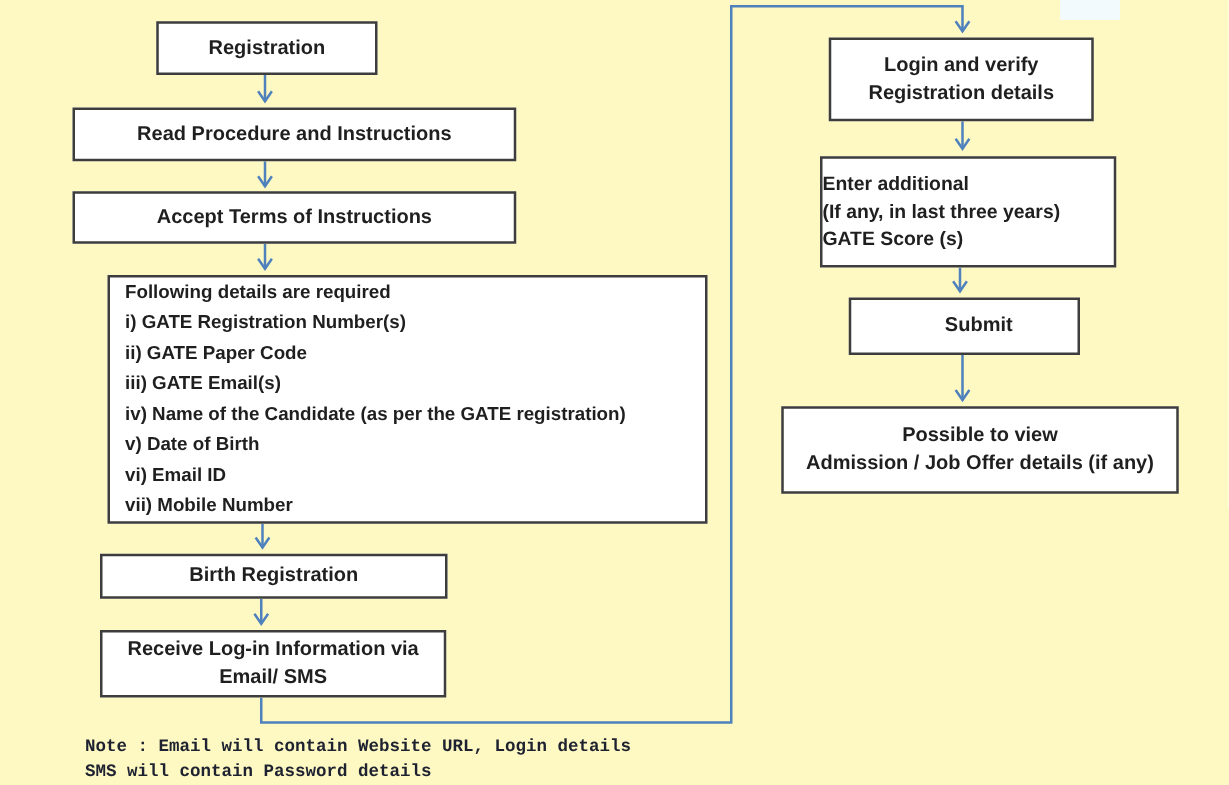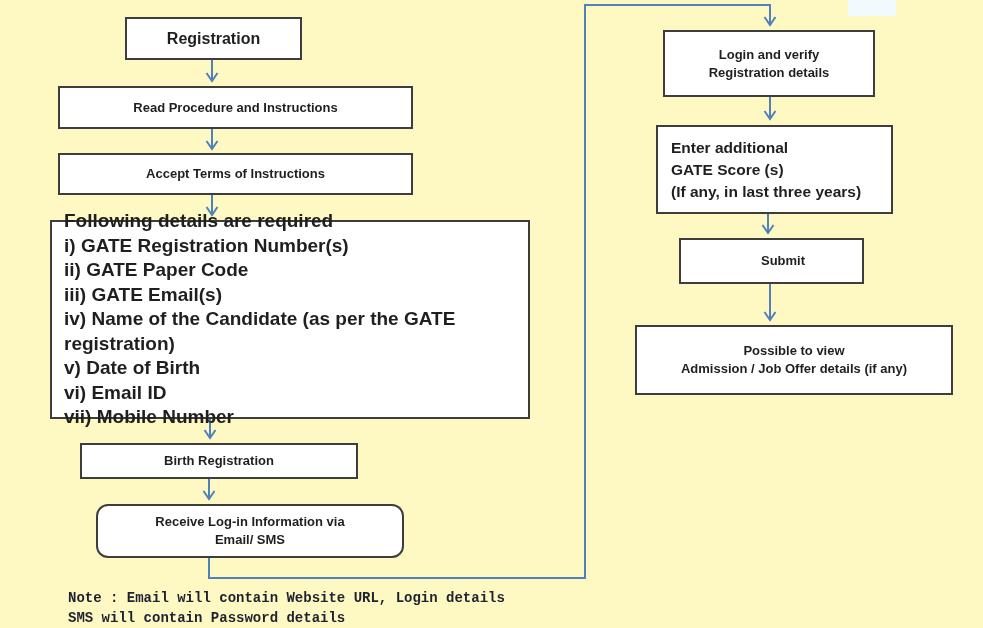--- a/index.html
+++ b/index.html
@@ -32,23 +32,23 @@
     border: 2px solid #3d3d3d;
     background: #ffffff;
     display: flex;
     flex-direction: column;
     justify-content: center;
     line-height: 1.35;
   }
   .box.centered { align-items: center; text-align: center; }
   .box.lefted { align-items: flex-start; text-align: left; }
   .fs16 { font-size: 16px; }
-  .fs15 { font-size: 13px; }
-  .details-box { padding: 8px 12px; font-size: 19px; line-height: 24.5px; }
-  .enter-additional { padding-left: 13px; font-size: 15.5px; line-height: 22px; }
+  .fs15 { font-size: 16px; }
+  .details-box { padding: 8px 12px; font-size: 15px; line-height: 24.5px; margin-left: 36px; }
+  .enter-additional { font-size: 15.5px; line-height: 22px; }
   .note {
     position: absolute;
     left: 68px;
     top: 588px;
     font-size: 14px;
     line-height: 20px;
     color: #1e2230;
     font-family: Liberation Mono, monospace;
   }
   .scan-artifact {
@@ -105,41 +105,41 @@
     <div>iv) Name of the Candidate (as per the GATE registration)</div>
     <div>v) Date of Birth</div>
     <div>vi) Email ID</div>
     <div>vii) Mobile Number</div>
   </div>
 
   <div class="box centered fs15" style="left:80px; top:443px; width:278px; height:36px;">
     <span>Birth Registration</span>
   </div>
 
-  <div class="box centered fs15" style="left:96px; top:504px; width:308px; height:54px;border-radius:12px;">
+  <div class="box centered fs15" style="left:80px; top:504px; width:277px; height:54px;">
     <span>Receive Log-in Information via</span>
     <span>Email/ SMS</span>
   </div>
 
   <div class="box centered fs15" style="left:663px; top:30px; width:212px; height:67px;">
     <span>Login and verify</span>
     <span>Registration details</span>
   </div>
 
   <div class="box lefted enter-additional" style="left:656px; top:125px; width:237px; height:89px;">
     <span>Enter additional</span>
+    <span>(If any, in last three years)</span>
     <span>GATE Score (s)</span>
-    <span>(If any, in last three years)</span>
   </div>
 
   <div class="box centered fs15" style="left:679px; top:238px; width:185px; height:46px;padding-left:23px;">
     <span>Submit</span>
   </div>
 
-  <div class="box centered fs15" style="left:625px; top:325px; width:318px; height:70px;margin-left:10px;">
+  <div class="box centered fs15" style="left:625px; top:325px; width:318px; height:70px;">
     <span>Possible to view</span>
     <span>Admission / Job Offer details (if any)</span>
   </div>
 
   <div class="note">
     <div>Note : Email will contain Website URL, Login details</div>
     <div>SMS will contain Password details</div>
   </div>
 
 </div>

